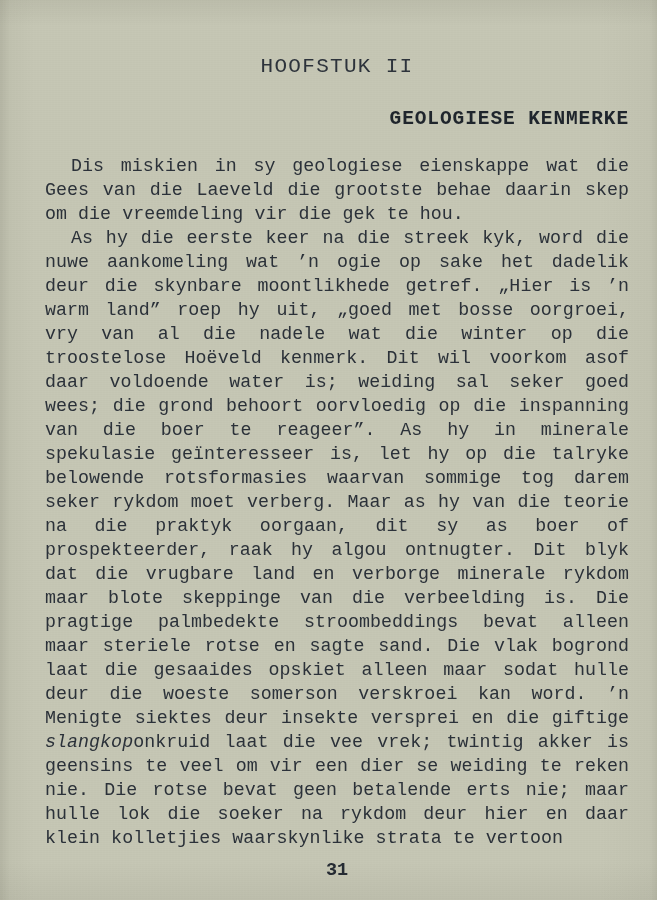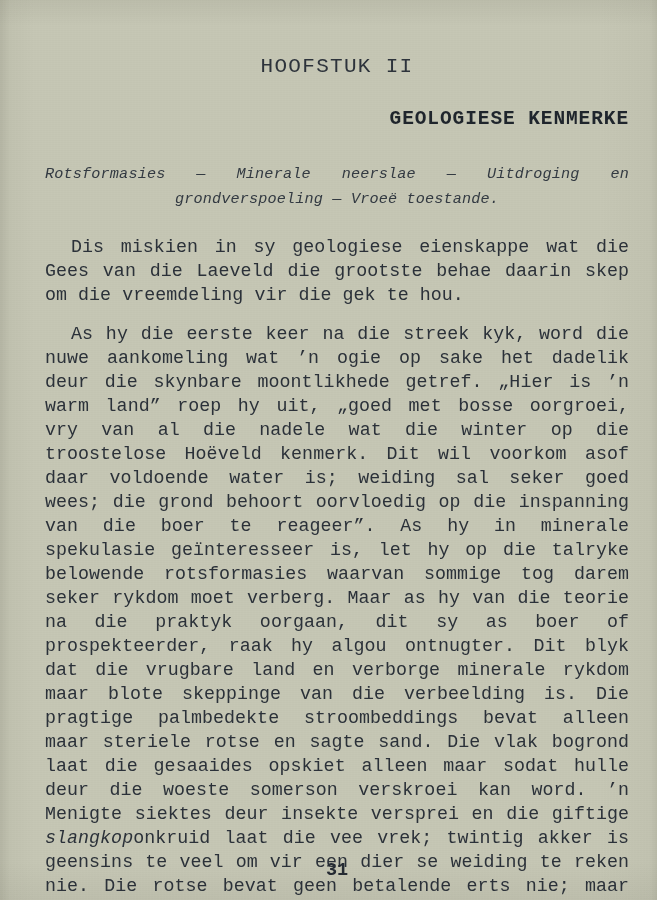--- a/index.html
+++ b/index.html
@@ -86,21 +86,21 @@
     margin: 0;
     font-size: 18.3px;
     line-height: 24px;
     text-align: justify;
     text-indent: 26px;
     color: #2b3139;
     hyphens: none;
     letter-spacing: 0.05px;
   }
   p.para + p.para {
-    margin-top: 15px;
+    margin-top: 0;
   }
   .ital {
     font-style: italic;
   }
 
   .folio {
     position: absolute;
     right: 0;
     top: 860px;
     width: 584px;
@@ -115,21 +115,20 @@
 
 <div class="page">
   <div class="grain"></div>
 
   <div class="content">
 
     <h1 class="chapter-title">HOOFSTUK II</h1>
 
     <h2 class="section-title">GEOLOGIESE KENMERKE</h2>
 
-    <div class="subtitle">Rotsformasies — Minerale neerslae — Uitdroging en grondverspoeling — Vroeë toestande.</div>
 
     <div class="body-block">
 
       <p class="para">Dis miskien in sy geologiese eienskappe wat die Gees van die Laeveld die grootste behae daarin skep om die vreemdeling vir die gek te hou.</p>
 
       <p class="para"><span>As hy die eerste keer na die streek kyk, word die nuwe aankomeling wat ’n ogie op sake het dadelik deur die skynbare moontlikhede getref. „Hier is ’n warm land” roep hy uit, „goed met bosse oorgroei, vry van al die nadele wat die winter op die troostelose Hoëveld kenmerk. Dit wil voorkom asof daar voldoende water is; weiding sal seker goed wees; die grond behoort oorvloedig op die inspanning van die boer te reageer”. As hy in minerale spekulasie geïnteresseer is, let hy op die talryke belowende rotsformasies waarvan sommige tog darem seker rykdom moet verberg. Maar as hy van die teorie na die praktyk oorgaan, dit sy as boer of prospekteerder, raak hy algou ontnugter. Dit blyk dat die vrugbare land en verborge minerale rykdom maar blote skeppinge van die verbeelding is. Die pragtige palmbedekte stroombeddings bevat alleen maar steriele rotse en sagte sand. Die vlak bogrond laat die gesaaides opskiet alleen maar sodat hulle deur die woeste somerson verskroei kan word. ’n Menigte siektes deur insekte versprei en die giftige </span><span class="ital">slangkop</span><span>onkruid laat die vee vrek; twintig akker is geensins te veel om vir een dier se weiding te reken nie. Die rotse bevat geen betalende erts nie; maar hulle lok die soeker na rykdom deur hier en daar klein kolletjies waarskynlike strata te vertoon</span></p>
 
     </div>
 
     <div class="folio">31</div>

